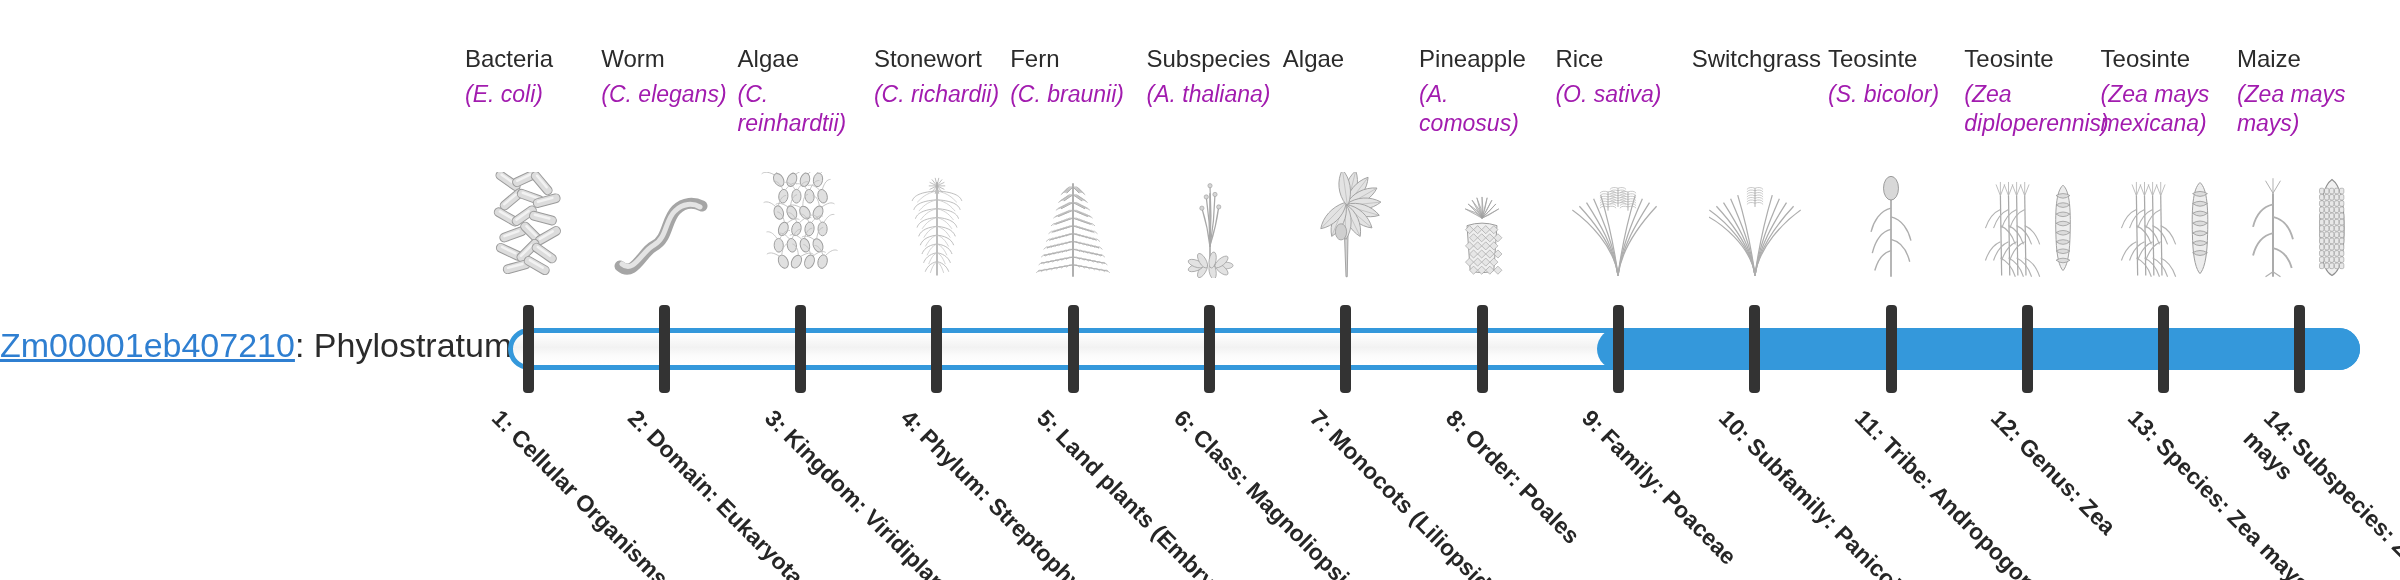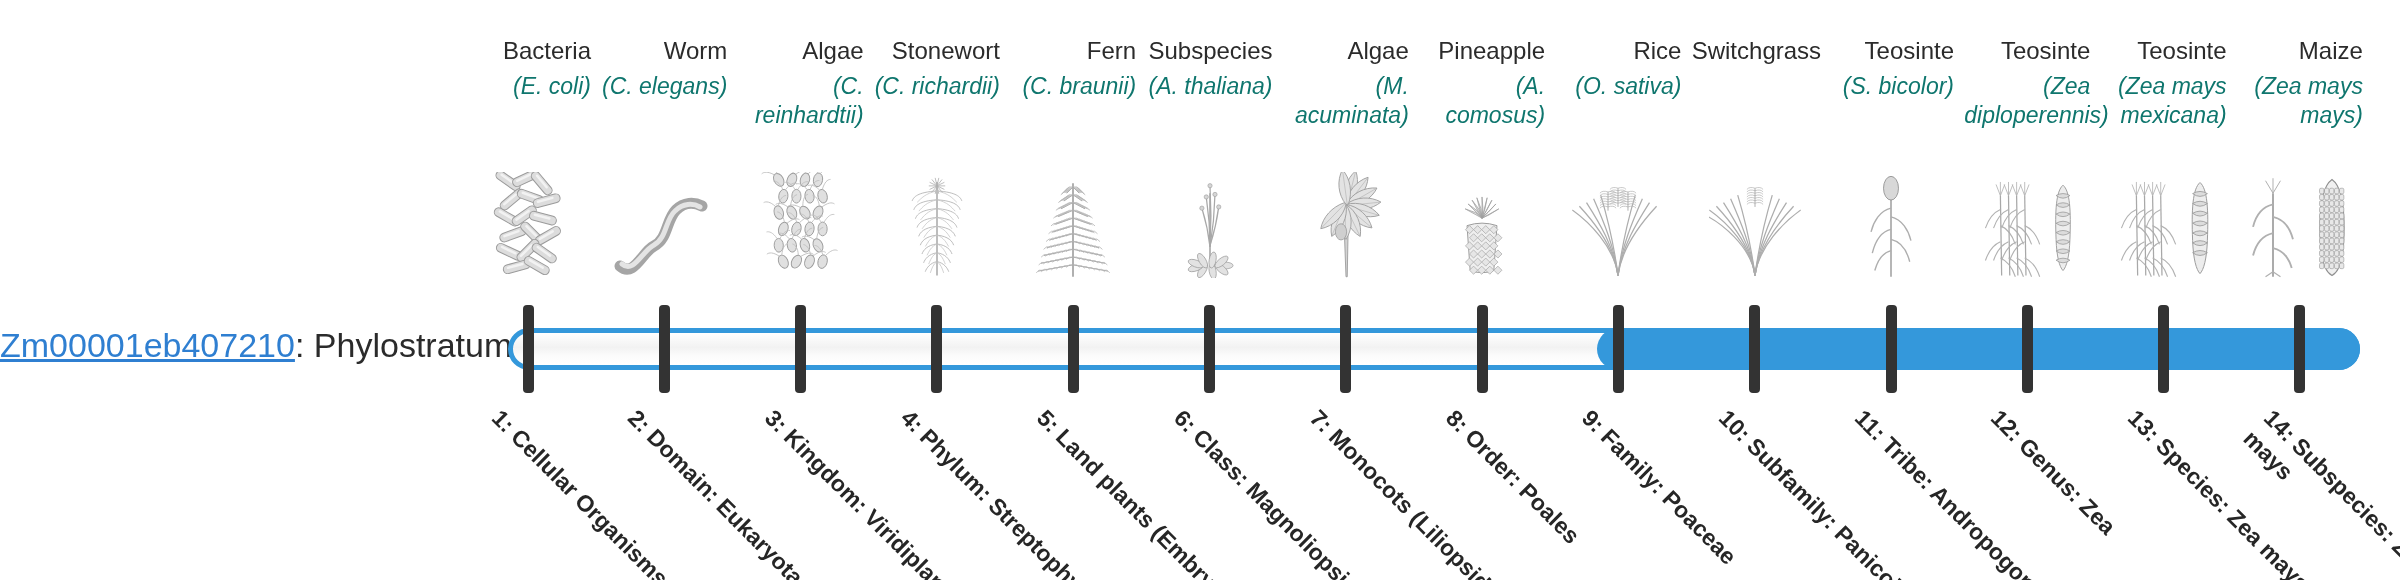--- a/index.html
+++ b/index.html
@@ -35,36 +35,36 @@
   }
   .gene-link {
     color: #2f7fd1;
     text-decoration: underline;
     cursor: pointer;
   }
 
   
   .col {
     position: absolute;
-    top: 36px;
+    top: 44px;
     width: 126px;
-    text-align: right;
+    text-align: left;
   }
   .col-common {
     font-size: 24px;
     line-height: 30px;
     color: #2b2b2b;
     white-space: nowrap;
   }
   .col-latin {
     margin-top: 6px;
     font-size: 23px;
     line-height: 29px;
     font-style: italic;
-    color: #0f766e;
+    color: #a21caf;
   }
 
   
   .organism {
     position: absolute;
     top: 168px;
     width: 126px;
     height: 110px;
     display: flex;
     align-items: flex-end;
@@ -153,21 +153,20 @@
       <div class="col" style="left: 1010.2px;">
         <div class="col-common">Fern</div>
         <div class="col-latin">(C. braunii)</div>
       </div>
       <div class="col" style="left: 1146.5px;">
         <div class="col-common">Subspecies</div>
         <div class="col-latin">(A. thaliana)</div>
       </div>
       <div class="col" style="left: 1282.8px;">
         <div class="col-common">Algae</div>
-        <div class="col-latin">(M. acuminata)</div>
       </div>
       <div class="col" style="left: 1419.1px;">
         <div class="col-common">Pineapple</div>
         <div class="col-latin">(A. comosus)</div>
       </div>
       <div class="col" style="left: 1555.4px;">
         <div class="col-common">Rice</div>
         <div class="col-latin">(O. sativa)</div>
       </div>
       <div class="col" style="left: 1691.7px;">

